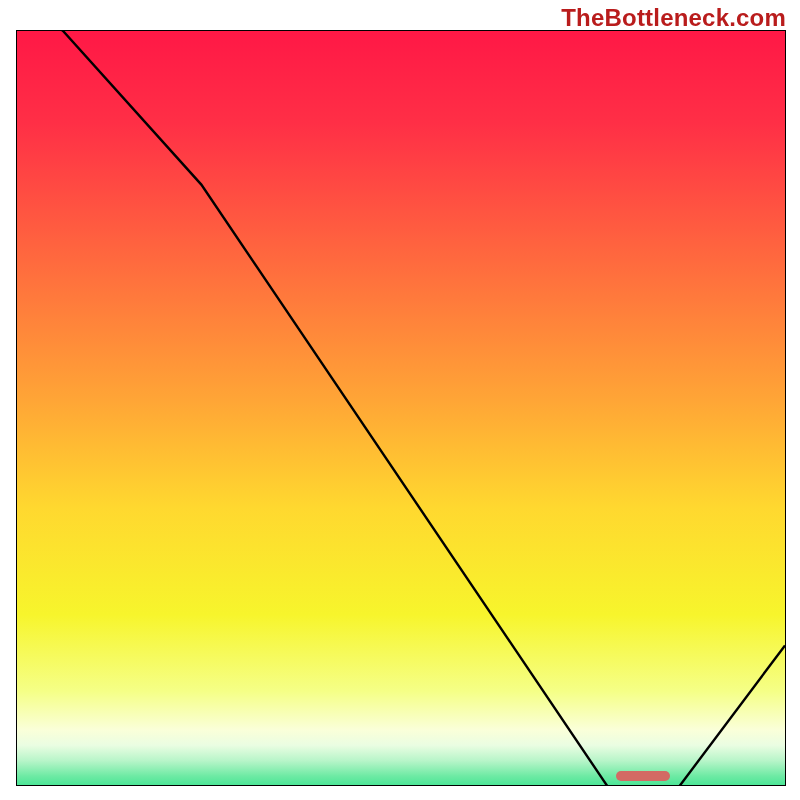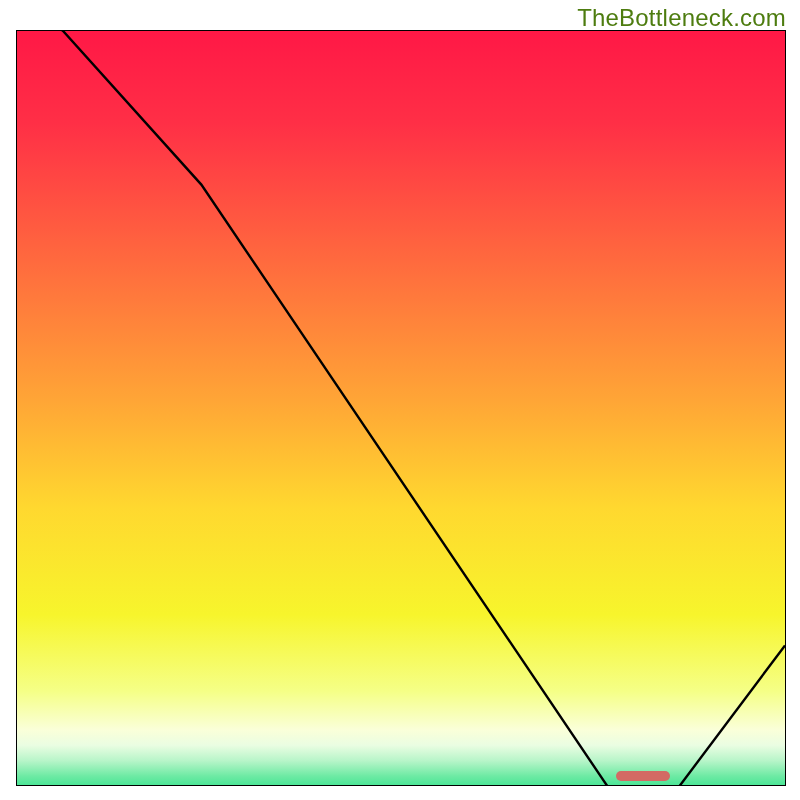--- a/index.html
+++ b/index.html
@@ -14,22 +14,22 @@
   .wrap {
     position: relative;
     width: 800px;
     height: 800px;
   }
   .watermark {
     position: absolute;
     top: 4px;
     right: 14px;
     font-size: 24px;
-    font-weight: 400;
-    color: #4d7c0f;
+    font-weight: 700;
+    color: #b91c1c;
     letter-spacing: 0.2px;
     z-index: 5;
     white-space: nowrap;
   }
   .plot {
     position: absolute;
     left: 16px;
     top: 30px;
     width: 770px;
     height: 756px;

